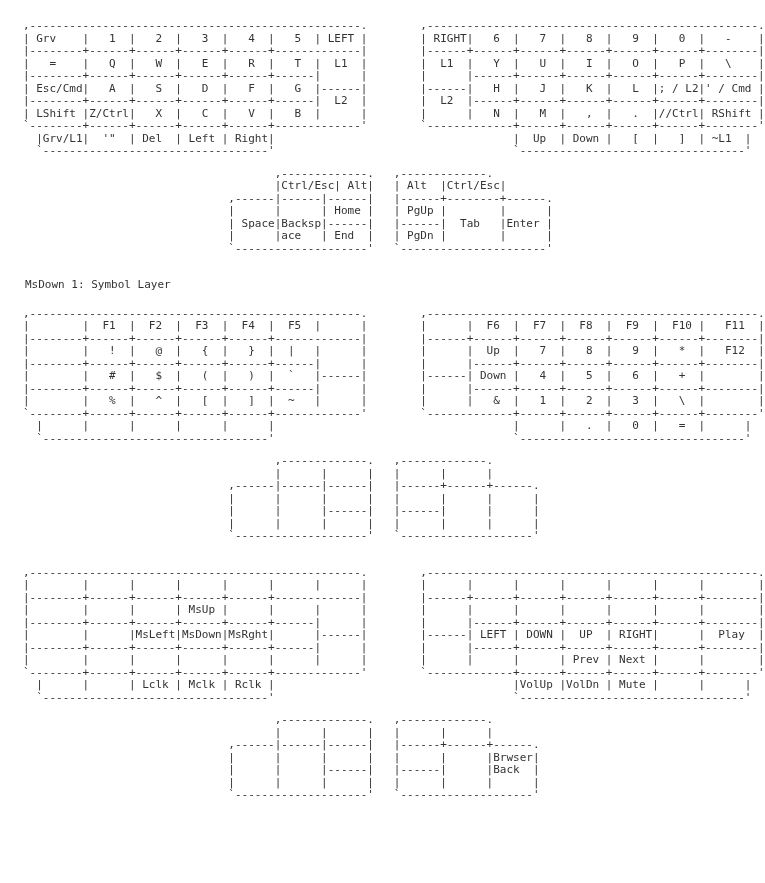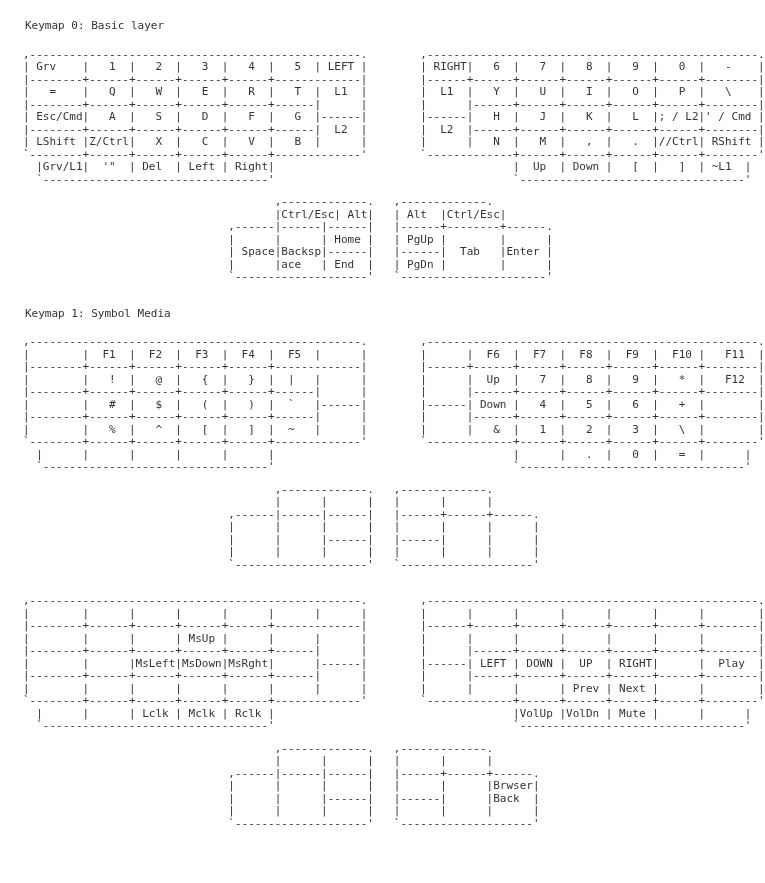--- a/index.html
+++ b/index.html
@@ -28,21 +28,20 @@
     white-space: pre;
   }
   pre.diagram.thumb { margin-top: 10px; }
 </style>
 </head>
 <body style="background: rgb(255, 255, 255);">
 
 <div class="page" style="color: rgb(51, 51, 51);">
 
   <section class="keymap-section">
-    <div class="keymap-title">Keymap 0: Basic layer</div>
     <pre class="diagram">,--------------------------------------------------.        ,--------------------------------------------------.
 | Grv    |   1  |   2  |   3  |   4  |   5  | LEFT |        | RIGHT|   6  |   7  |   8  |   9  |   0  |   -    |
 |--------+------+------+------+------+-------------|        |------+------+------+------+------+------+--------|
 |   =    |   Q  |   W  |   E  |   R  |   T  |  L1  |        |  L1  |   Y  |   U  |   I  |   O  |   P  |   \    |
 |--------+------+------+------+------+------|      |        |      |------+------+------+------+------+--------|
 | Esc/Cmd|   A  |   S  |   D  |   F  |   G  |------|        |------|   H  |   J  |   K  |   L  |; / L2|' / Cmd |
 |--------+------+------+------+------+------|  L2  |        |  L2  |------+------+------+------+------+--------|
 | LShift |Z/Ctrl|   X  |   C  |   V  |   B  |      |        |      |   N  |   M  |   ,  |   .  |//Ctrl| RShift |
 `--------+------+------+------+------+-------------'        `-------------+------+------+------+------+--------'
   |Grv/L1|  '"  | Del  | Left | Right|                                    |  Up  | Down |   [  |   ]  | ~L1  |
@@ -50,21 +49,21 @@
     <pre class="diagram thumb">                                      ,-------------.   ,-------------.
                                       |Ctrl/Esc| Alt|   | Alt  |Ctrl/Esc|
                                ,------|------|------|   |------+--------+------.
                                |      |      | Home |   | PgUp |        |      |
                                | Space|Backsp|------|   |------|  Tab   |Enter |
                                |      |ace   | End  |   | PgDn |        |      |
                                `--------------------'   `----------------------'</pre>
   </section>
 
   <section class="keymap-section">
-    <div class="keymap-title">Keymap 1: Symbol Media</div>
+    <div class="keymap-title">MsDown 1: Symbol Layer</div>
     <pre class="diagram">,--------------------------------------------------.        ,--------------------------------------------------.
 |        |  F1  |  F2  |  F3  |  F4  |  F5  |      |        |      |  F6  |  F7  |  F8  |  F9  |  F10 |   F11  |
 |--------+------+------+------+------+-------------|        |------+------+------+------+------+------+--------|
 |        |   !  |   @  |   {  |   }  |  |   |      |        |      |  Up  |   7  |   8  |   9  |   *  |   F12  |
 |--------+------+------+------+------+------|      |        |      |------+------+------+------+------+--------|
 |        |   #  |   $  |   (  |   )  |  `   |------|        |------| Down |   4  |   5  |   6  |   +  |        |
 |--------+------+------+------+------+------|      |        |      |------+------+------+------+------+--------|
 |        |   %  |   ^  |   [  |   ]  |  ~   |      |        |      |   &amp;  |   1  |   2  |   3  |   \  |        |
 `--------+------+------+------+------+-------------'        `-------------+------+------+------+------+--------'
   |      |      |      |      |      |                                    |      |   .  |   0  |   =  |      |

